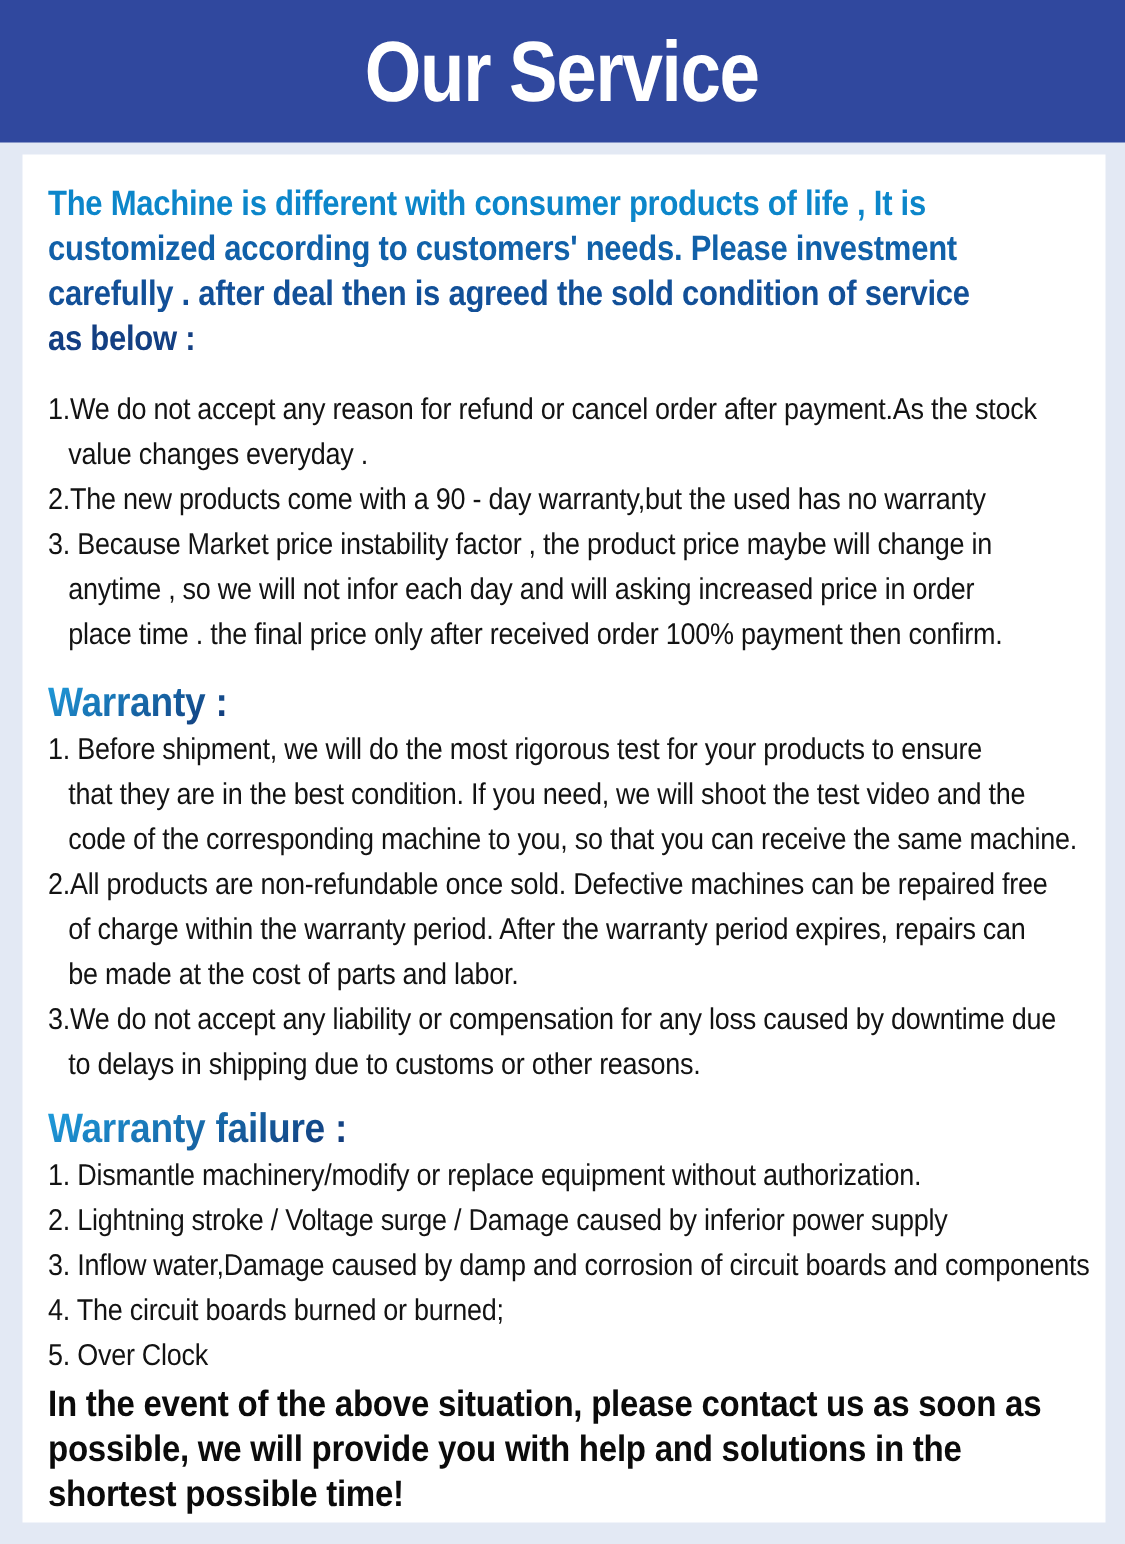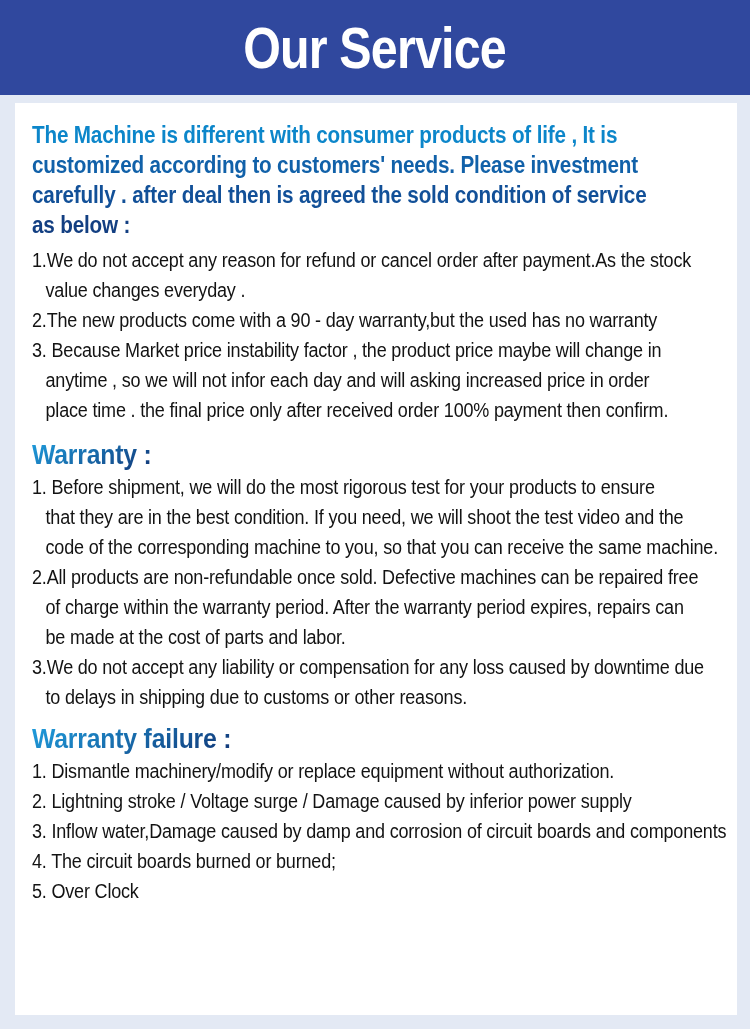--- a/index.html
+++ b/index.html
@@ -23,21 +23,21 @@
     background:#ffffff;
   }
   .inner{padding:17px 0 0 17px;}
   .line{white-space:nowrap;transform-origin:0 50%;}
   
   .intro-line{font-size:23.5px;font-weight:bold;line-height:30px;transform:scaleX(.88);letter-spacing:-.2px;}
   .c0{color:#0c86ca}.c1{color:#1161a9}.c2{color:#125098}.c3{color:#133f82}
   
   .body-line{font-size:20px;line-height:30px;color:#131313;transform:scaleX(.90);letter-spacing:-.2px;}
   .cont{padding-left:15px;}
-  .list-general{margin-top:5px;}
+  .list-general{margin-top:18px;}
   
   .heading{
     margin:0;width:fit-content;
     font-size:27.5px;font-weight:bold;line-height:34px;
     color:#1567ac;transform:scaleX(.90);transform-origin:0 50%;
     white-space:nowrap;letter-spacing:-.2px;
   }
   @supports ((-webkit-background-clip:text) or (background-clip:text)){
     .heading{
       background:linear-gradient(150deg,#1e9ada 5%,#123a7a 95%);
@@ -93,15 +93,20 @@
     <h2 class="heading f-head">Warranty failure :</h2>
 
     <div>
       <div class="line body-line">1. Dismantle machinery/modify or replace equipment without authorization.</div>
       <div class="line body-line">2. Lightning stroke / Voltage surge / Damage caused by inferior power supply</div>
       <div class="line body-line">3. Inflow water,Damage caused by damp and corrosion of circuit boards and components</div>
       <div class="line body-line">4. The circuit boards burned or burned;</div>
       <div class="line body-line">5. Over Clock</div>
     </div>
 
+    <div class="closing">
+      <div class="line closing-line">In the event of the above situation, please contact us as soon as</div>
+      <div class="line closing-line">possible, we will provide you with help and solutions in the</div>
+      <div class="line closing-line">shortest possible time!</div>
+    </div>
 
   </div>
 </div>
 
 </body></html>

